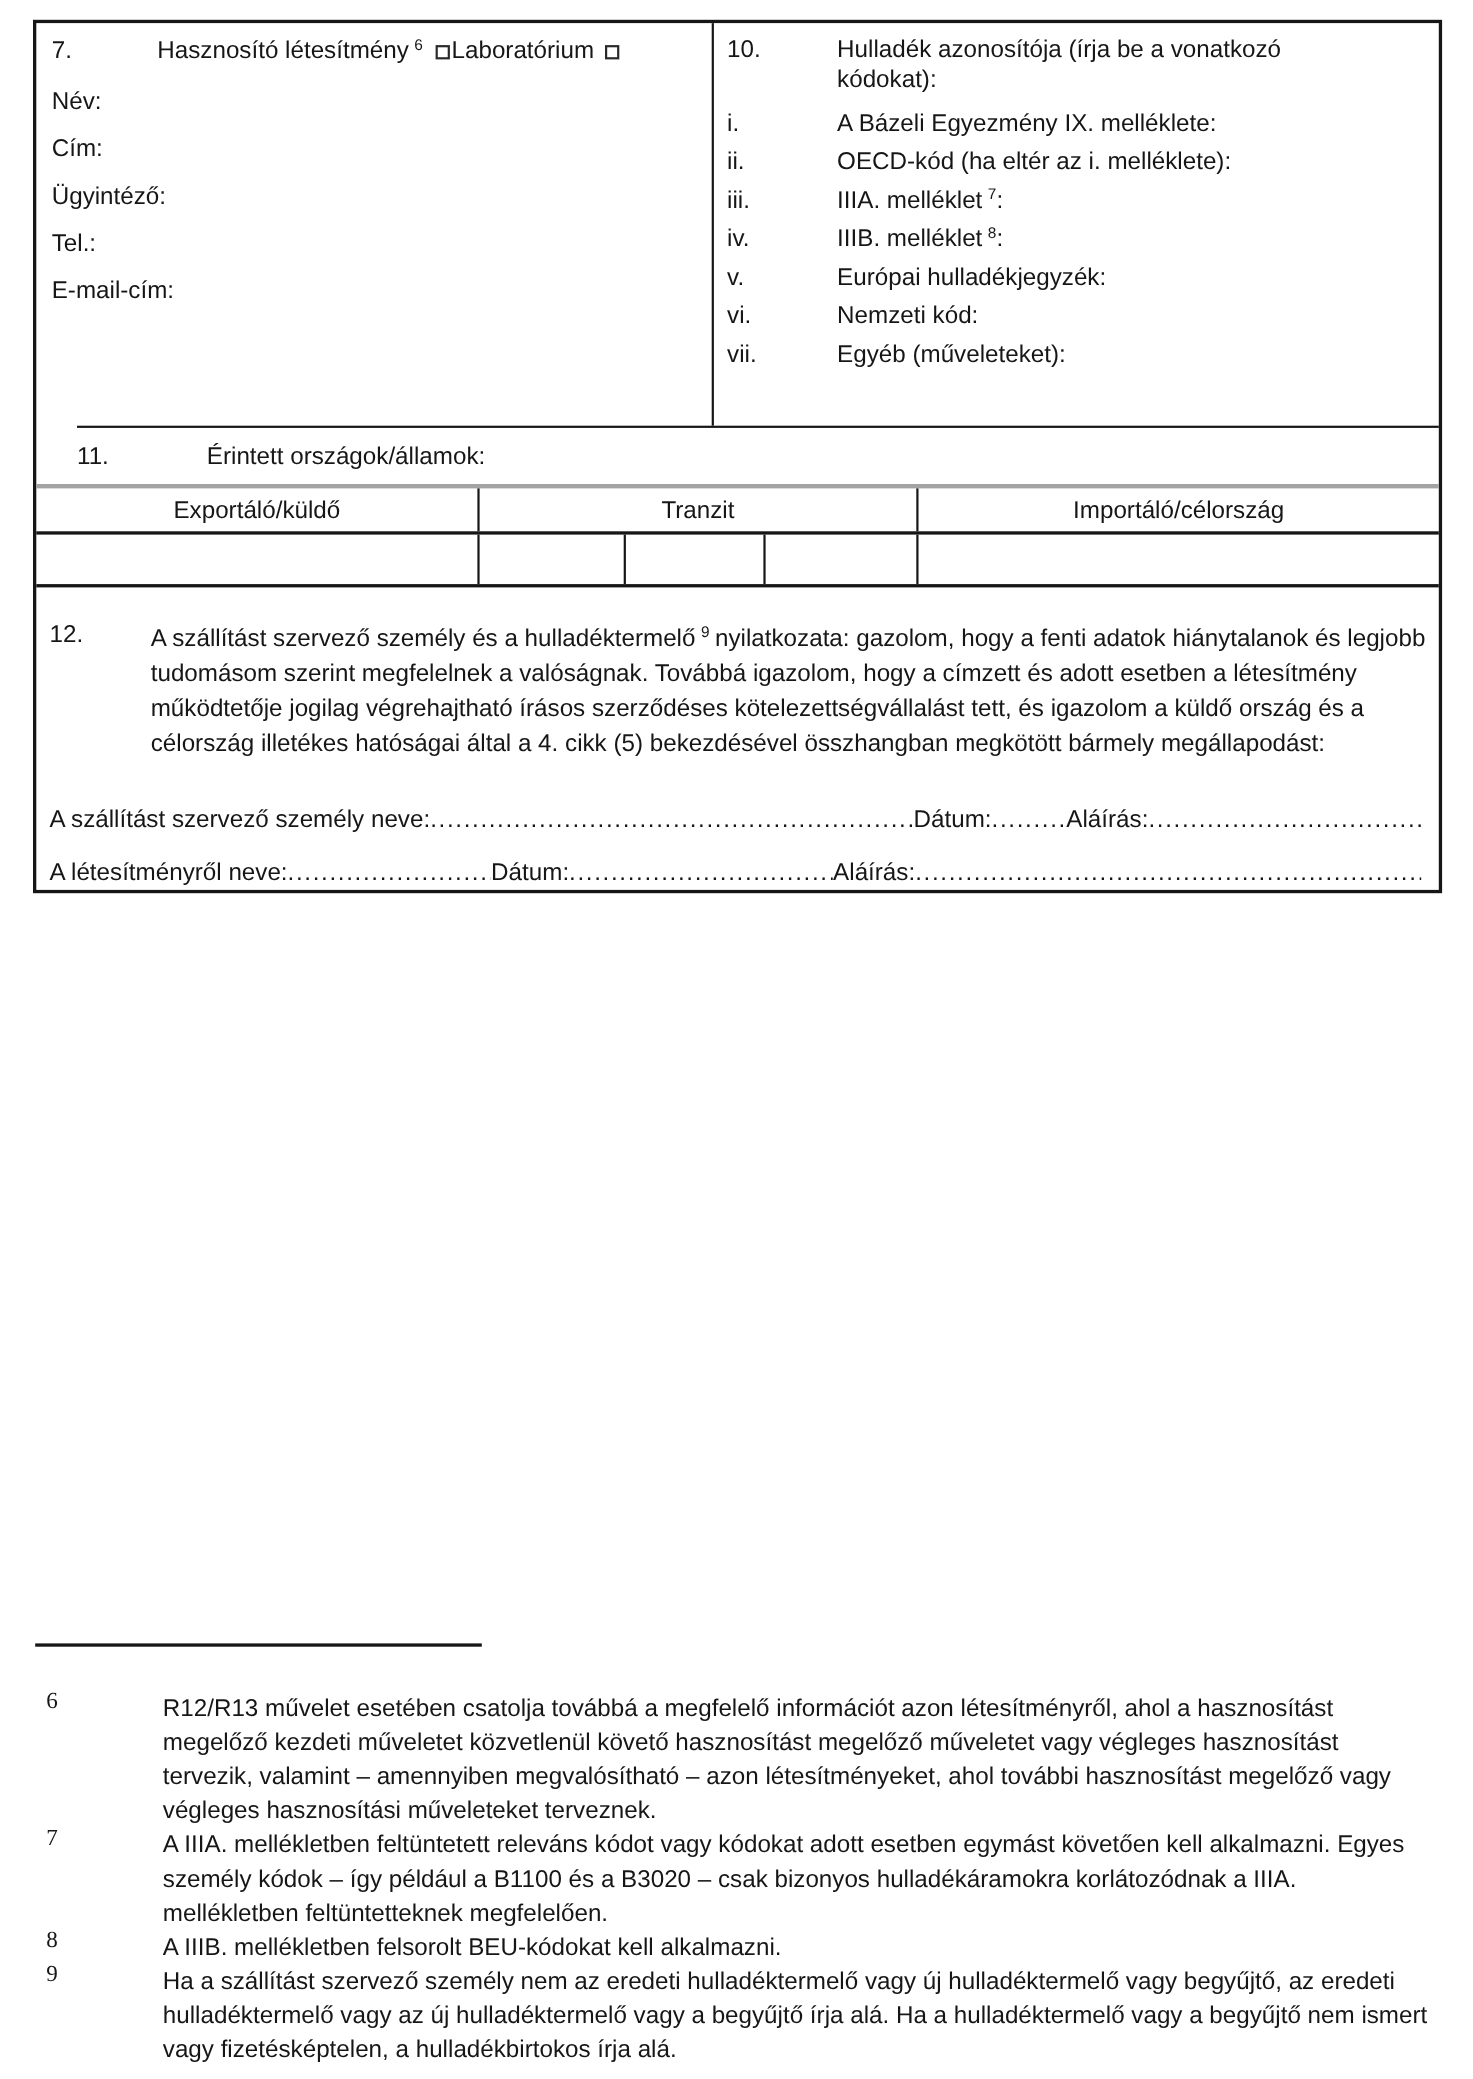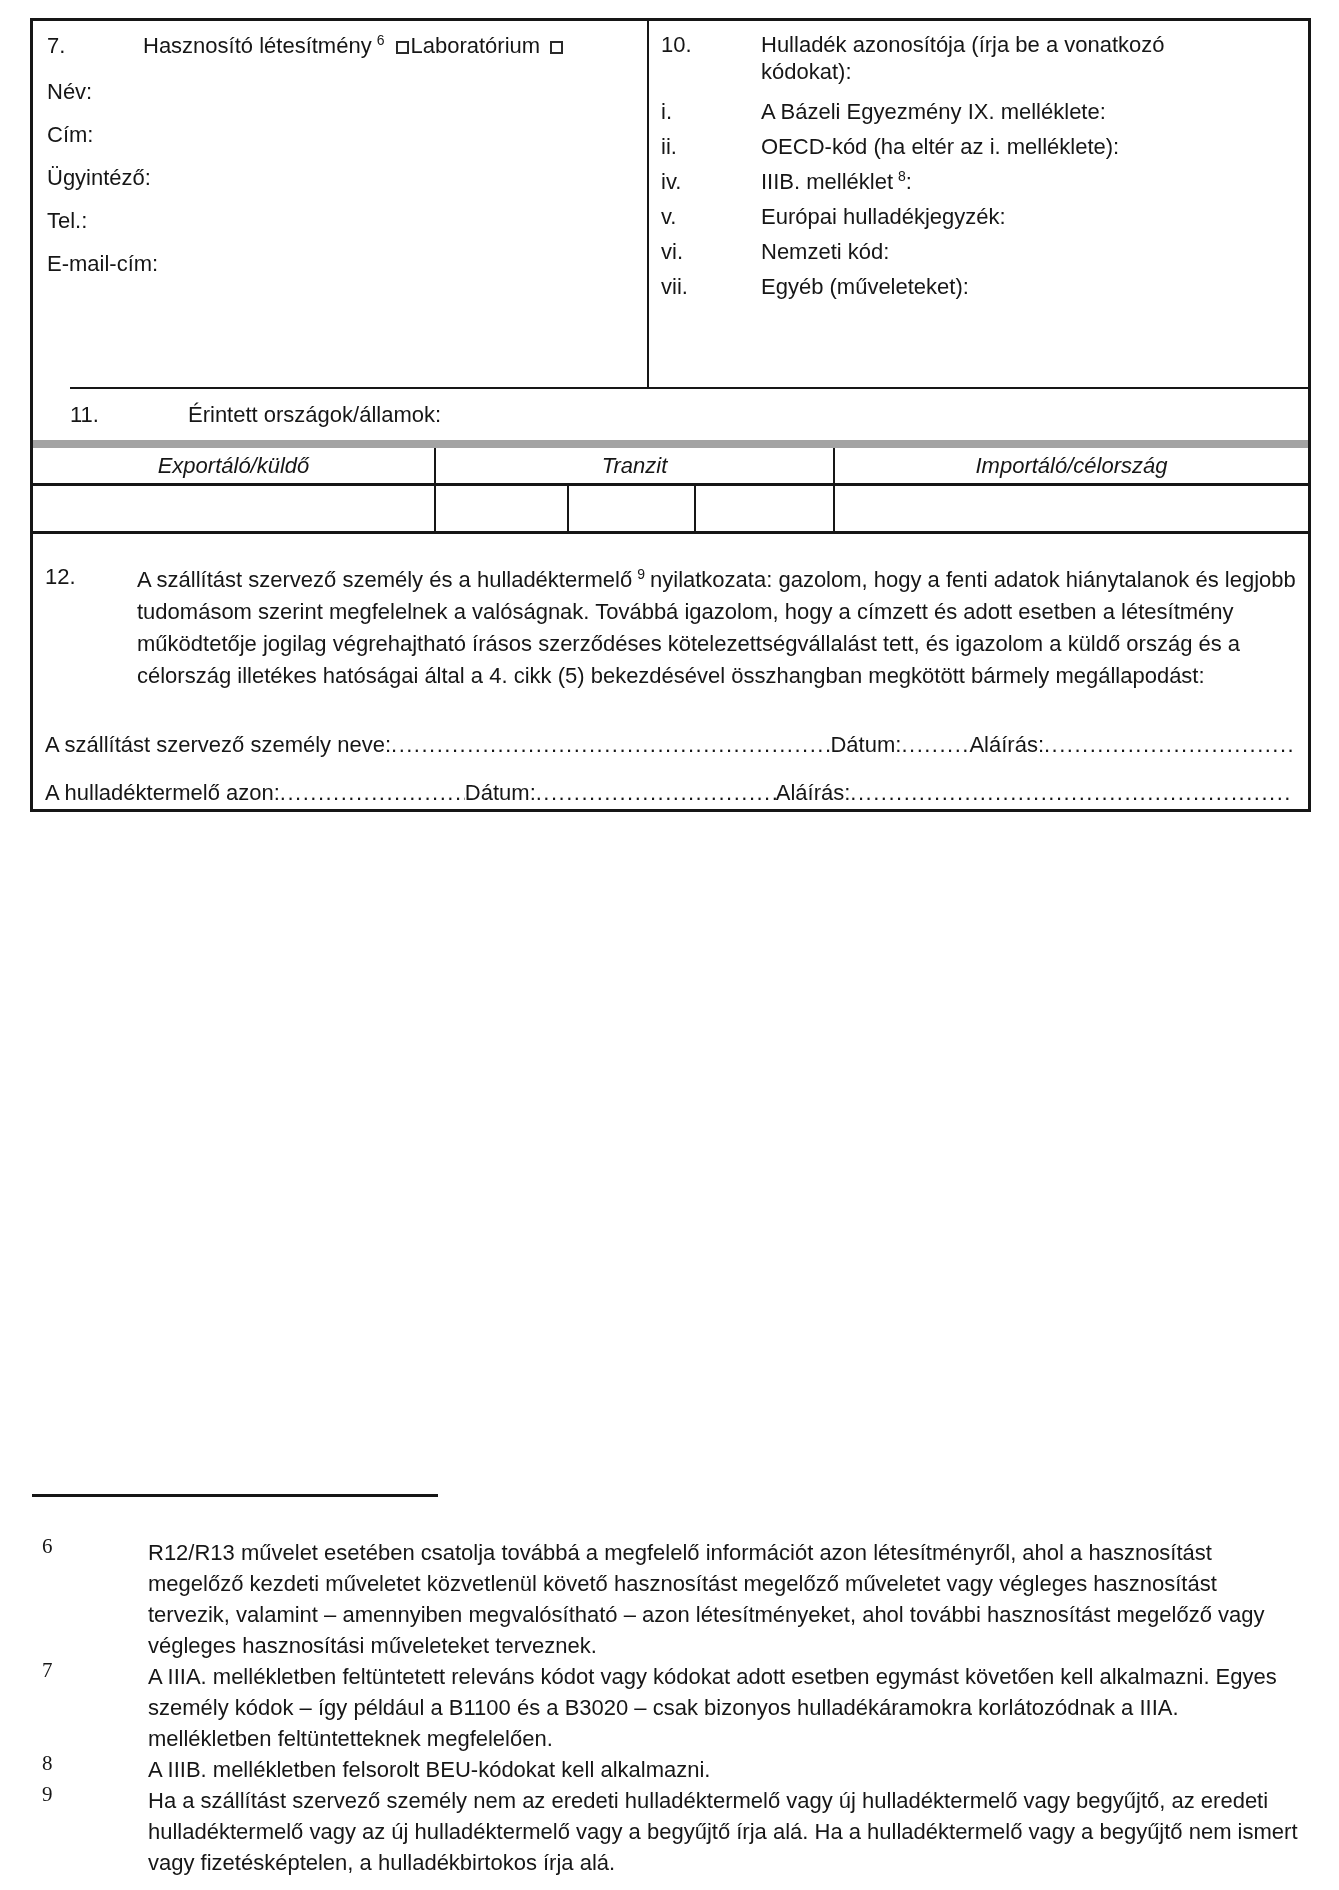--- a/index.html
+++ b/index.html
@@ -42,21 +42,21 @@
   .s10-items { margin-top:9px; }
   .s10-item { display:flex; height:35px; line-height:35px; }
   .s10-item .inum { width:100px; flex:none; }
 
   .row-11 {
     border-top:2px solid #161616; height:53px; flex:none;
     display:flex; align-items:center; padding-left:0;margin-left:37px;
   }
   .row-11 .num { width:118px; flex:none; }
 
-  .countries-header { border-top:8px solid #a3a3a3; height:43px; flex:none; display:flex;font-style:italic; }
+  .countries-header { border-top:4px solid #a3a3a3; height:43px; flex:none; display:flex; }
   .ch-cell { display:flex; align-items:center; justify-content:center; border-right:2px solid #161616; }
   .ch-1 { width:403px; flex:none; }
   .ch-2 { width:399px; flex:none; }
   .ch-3 { flex:1; border-right:none; }
 
   .countries-row { border-top:3px solid #161616; height:48px; flex:none; display:flex; }
   .cr-cell { border-right:2px solid #161616; height:100%; }
   .cr-1 { width:403px; flex:none; }
   .cr-2 { width:133px; flex:none; }
   .cr-3 { width:127px; flex:none; }
@@ -130,20 +130,24 @@
         <div class="s10-items">
           <div class="s10-item">
             <span class="inum">i.</span>
             <span>A Bázeli Egyezmény IX. melléklete:</span>
           </div>
           <div class="s10-item">
             <span class="inum">ii.</span>
             <span>OECD-kód (ha eltér az i. melléklete):</span>
           </div>
           <div class="s10-item">
+            <span class="inum">iii.</span>
+            <span><span>IIIA. melléklet</span><sup class="ref-sup">7</sup><span>:</span></span>
+          </div>
+          <div class="s10-item">
             <span class="inum">iv.</span>
             <span><span>IIIB. melléklet</span><sup class="ref-sup">8</sup><span>:</span></span>
           </div>
           <div class="s10-item">
             <span class="inum">v.</span>
             <span>Európai hulladékjegyzék:</span>
           </div>
           <div class="s10-item">
             <span class="inum">vi.</span>
             <span>Nemzeti kód:</span>
@@ -184,21 +188,21 @@
       <div class="sig-line sig-1">
         <span>A szállítást szervező személy neve:</span>
         <span class="dots d-grow"></span>
         <span>Dátum:</span>
         <span class="dots d-68"></span>
         <span>Aláírás:</span>
         <span class="dots d-248"></span>
       </div>
 
       <div class="sig-line sig-2">
-        <span>A hulladéktermelő azon:</span>
+        <span>A létesítményről neve:</span>
         <span class="dots d-185"></span>
         <span>Dátum:</span>
         <span class="dots d-240"></span>
         <span>Aláírás:</span>
         <span class="dots d-grow"></span>
       </div>
     </div>
   </div>
 
   <div class="footnotes">

